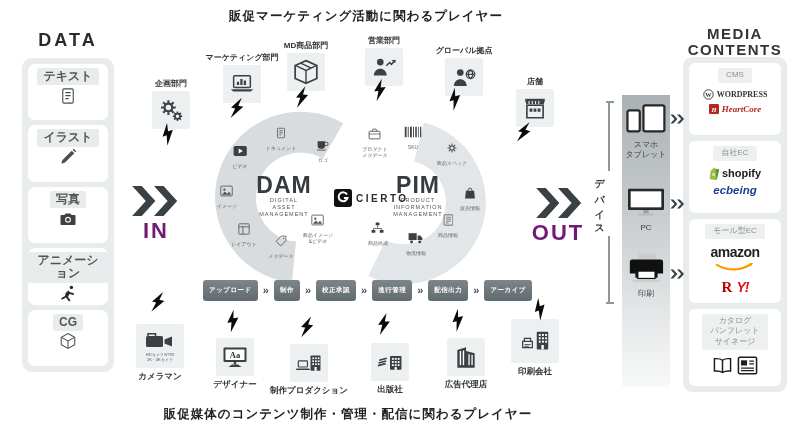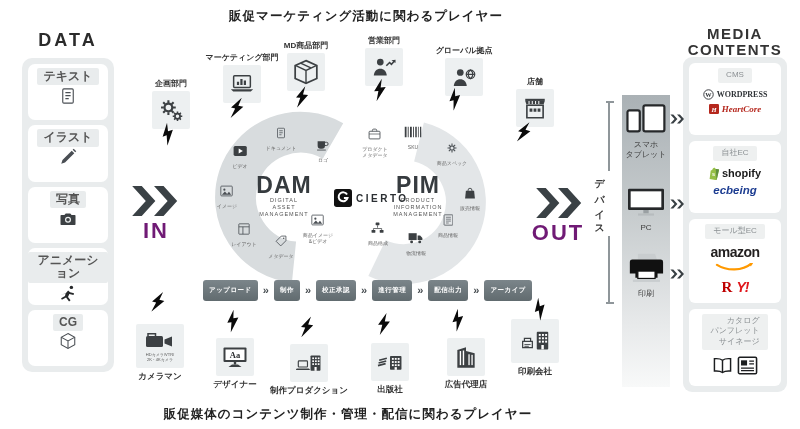--- a/index.html
+++ b/index.html
@@ -63,21 +63,21 @@
   .sm-chev{width:14px;height:10px;}
   .sm-chev svg{width:100%;height:100%;}
   
   .media-heading{left:682px;top:26px;width:106px;text-align:center;font-size:15px;font-weight:bold;
                  letter-spacing:1.5px;color:#343434;line-height:1.05;white-space:pre-line;}
   .media-panel{left:683px;top:57px;width:104px;height:335px;background:#e9eced;border-radius:9px;
                display:flex;flex-direction:column;gap:6px;padding:6px;box-sizing:border-box;}
   .media-card{background:#fff;border-radius:6px;flex:1;display:flex;flex-direction:column;
               align-items:center;padding:5px 3px;box-sizing:border-box;}
   .media-chip{background:#eef0f0;color:#8a8f92;font-size:8px;border-radius:2px;padding:2px 8px;
-              margin-bottom:4px;text-align:right;line-height:1.35;white-space:pre-line;}
+              margin-bottom:4px;text-align:center;line-height:1.35;white-space:pre-line;}
   .logo-row{display:flex;align-items:center;justify-content:center;gap:4px;margin:2px 0;flex-wrap:wrap;}
   .lg-wp{display:flex;align-items:center;gap:3px;font-family:"Liberation Serif",serif;font-weight:bold;
          font-size:8px;color:#2f3337;}
   .lg-wp svg{width:11px;height:11px;}
   .lg-hc{display:flex;align-items:center;gap:3px;font-family:"Liberation Serif",serif;font-weight:bold;
          font-style:italic;font-size:9px;}
   .lg-hc svg{width:10px;height:10px;}
   .lg-amz{display:flex;flex-direction:column;align-items:center;line-height:1;}
   .lg-amz .t{font-size:14px;font-weight:bold;color:#221f1f;letter-spacing:-0.5px;}
   .lg-amz svg{width:42px;height:9px;margin-top:-1px;}

